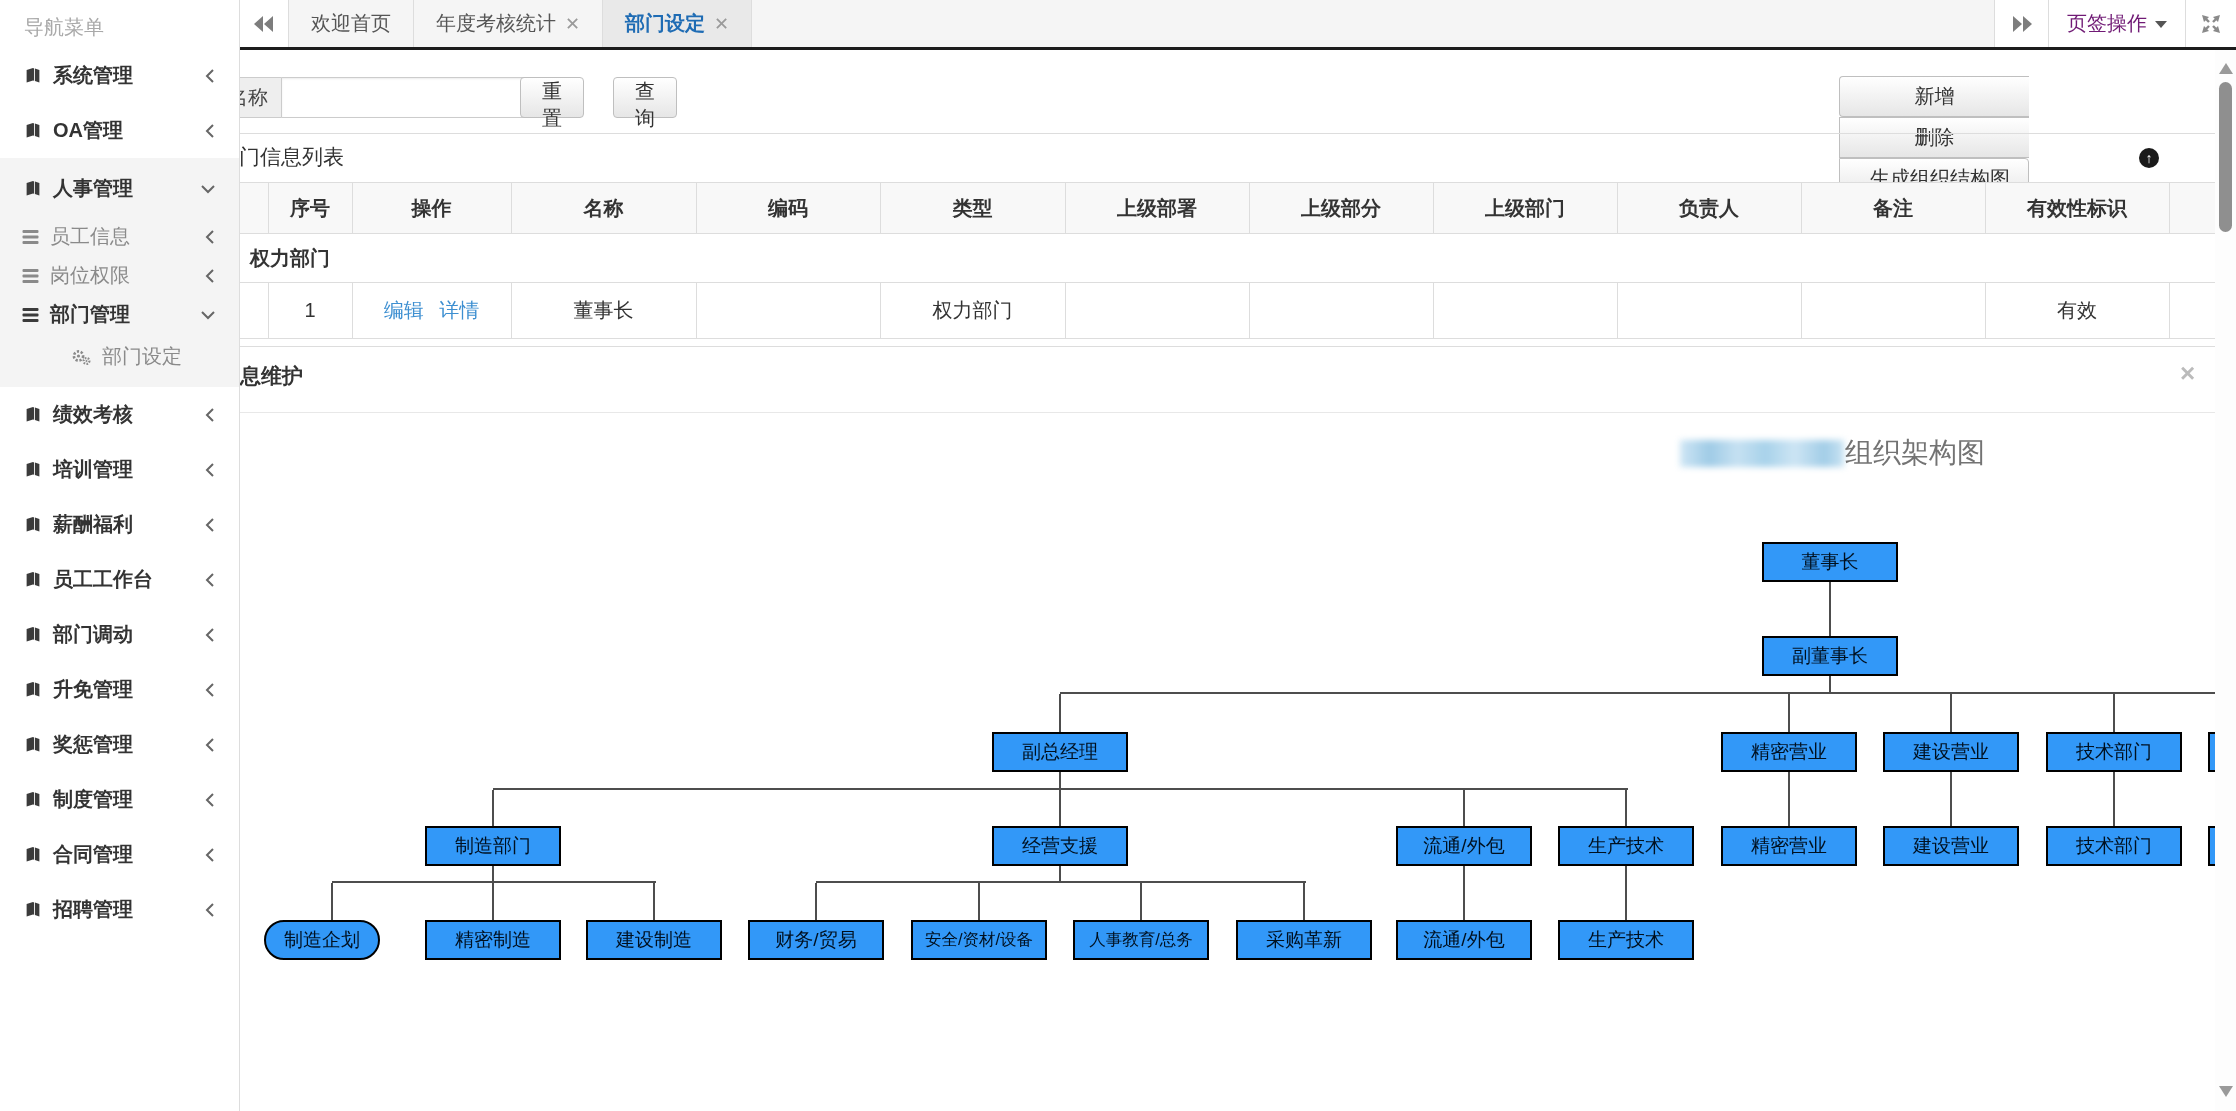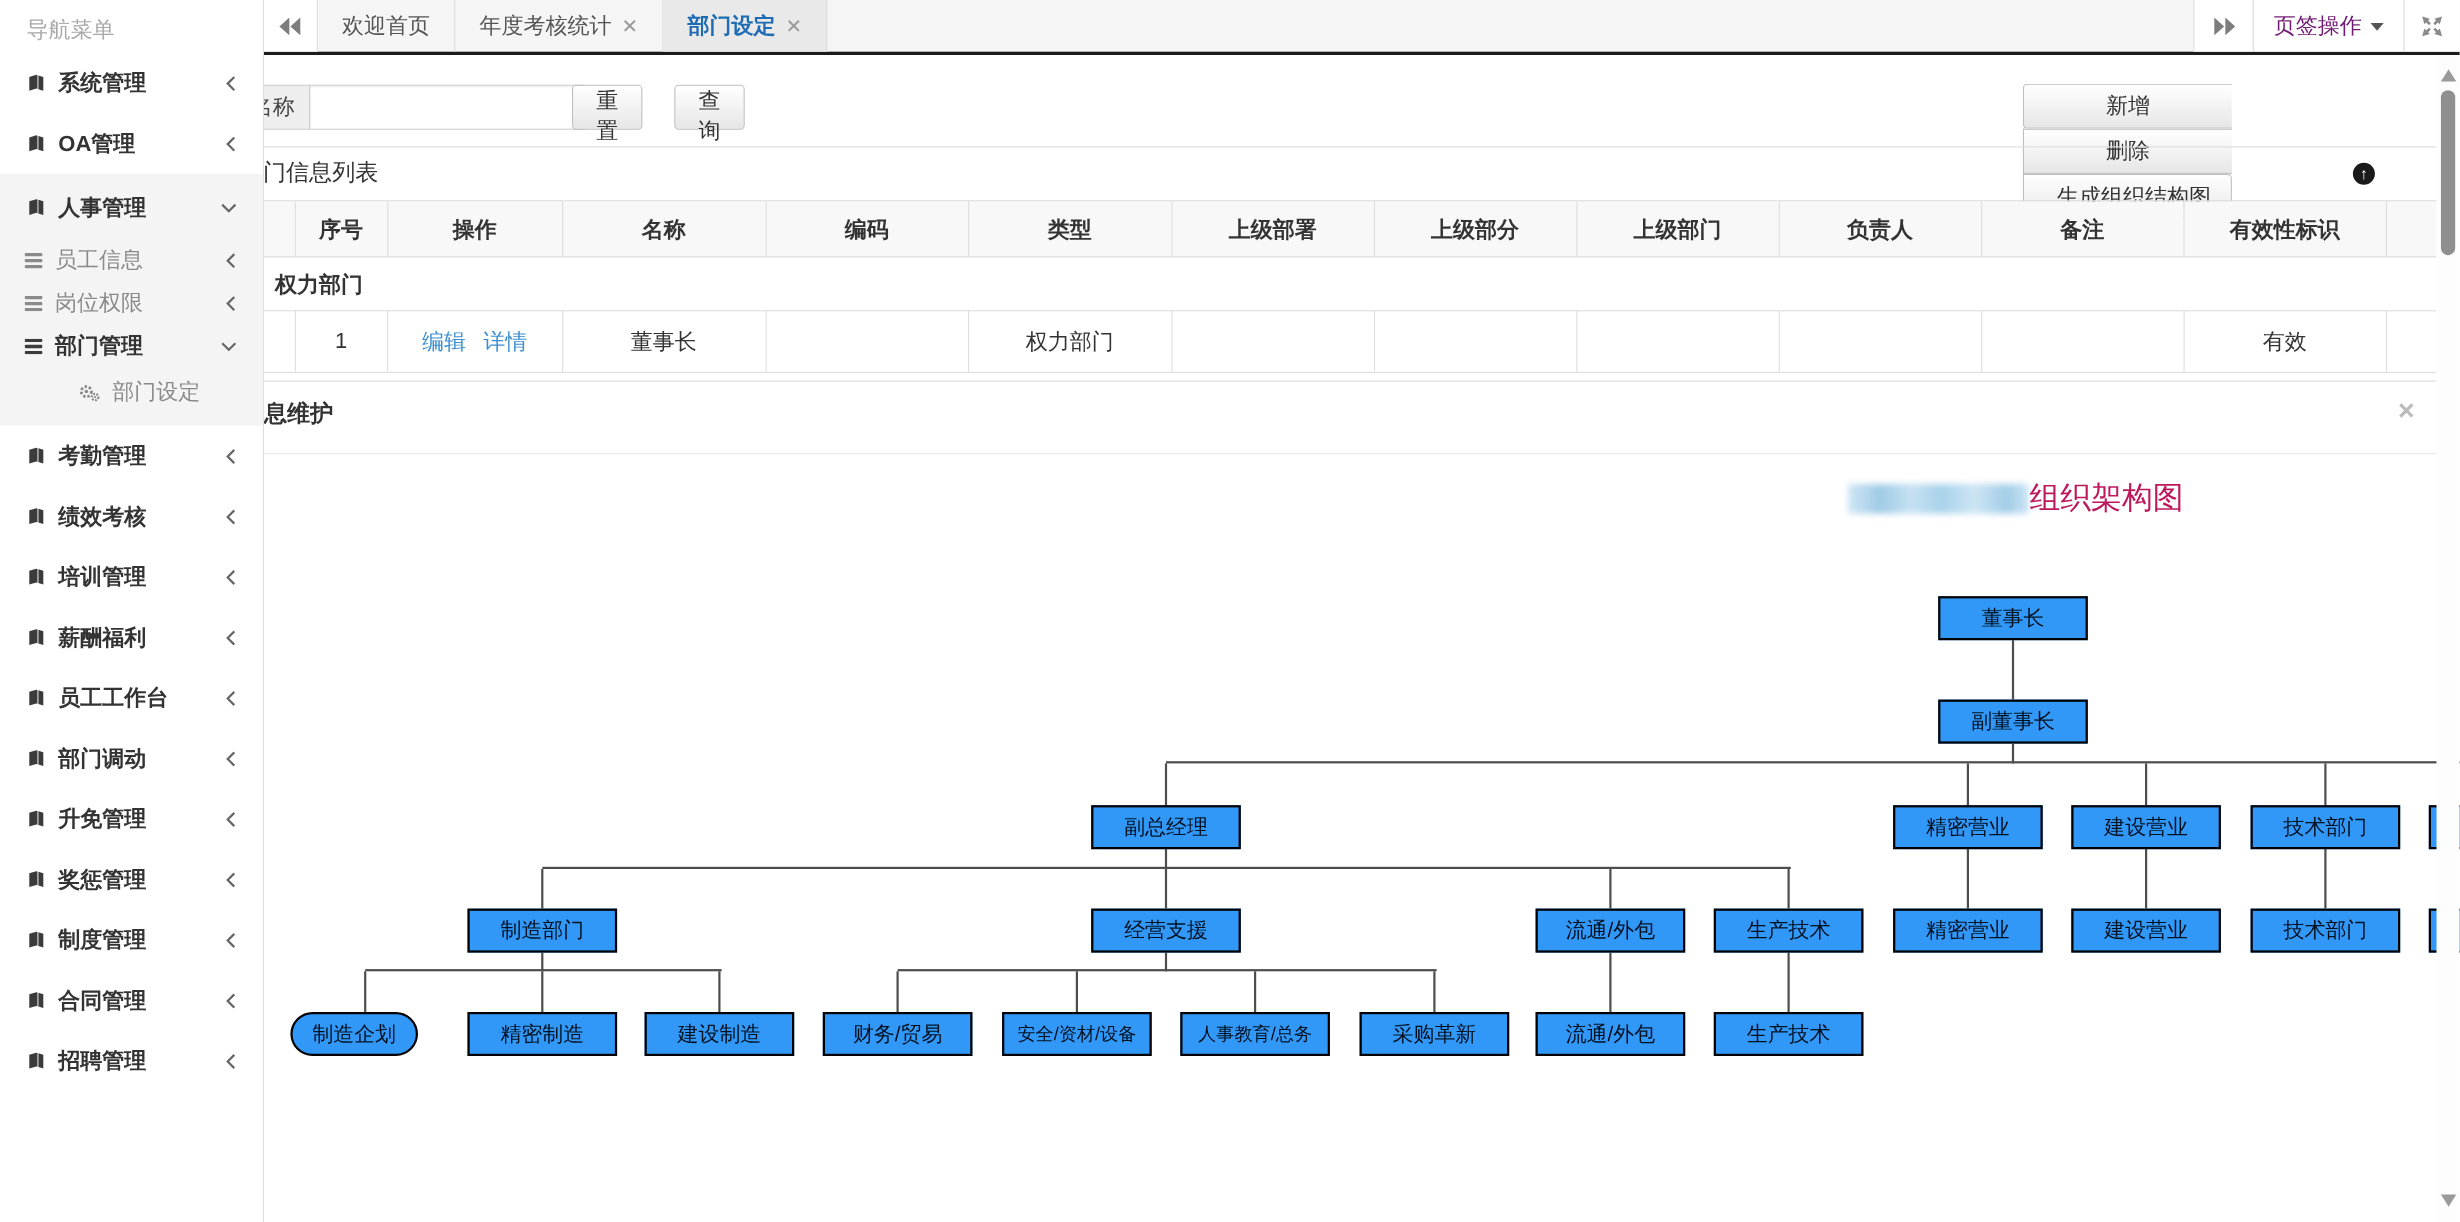--- a/index.html
+++ b/index.html
@@ -77,21 +77,21 @@
   #grid tr.data-row td { height:56px; border-bottom:1px solid #ddd; }
   #grid tr.data-row td + td { border-left:1px solid #ddd; }
   .cb { width:18px; height:18px; border-radius:3px; margin-left:15px; }
   .cb.on { background:#2a7bc0; color:#fff; font-size:14px; line-height:18px; text-align:center; }
   .cb.off { background:#fff; border:1px solid #a5a5a5; }
   .lnk { color:#3d8fd1; cursor:pointer; text-decoration:none; margin:0 5px; }
 
   
   #org-title-blur { position:absolute; left:1680px; top:440px; width:164px; height:27px; filter:blur(3px);
       background:linear-gradient(90deg,#cfe6f5,#9fcbe6 18%,#c6e1f2 35%,#a8d2ea 52%,#cde5f4 70%,#a2cde7 88%,#c9e3f3); }
-  #org-title { position:absolute; left:1845px; top:434px; font-size:28px; color:#be185d; }
+  #org-title { position:absolute; left:1845px; top:434px; font-size:28px; color:#737373; }
   .node { position:absolute; height:40px; background:#3298f8; border:2px solid #000;
           display:flex; align-items:center; justify-content:center; color:#00101f; cursor:pointer;
           white-space:nowrap; overflow:hidden; }
   .cline { position:absolute; background:#4d4d4d; }
 
   
   .tri-up   { position:absolute; left:4px; top:13px;    width:0; height:0;
               border-left:7px solid transparent; border-right:7px solid transparent; border-bottom:11px solid #9a9a9a; }
   .tri-down { position:absolute; left:4px; bottom:14px; width:0; height:0;
               border-left:7px solid transparent; border-right:7px solid transparent; border-top:11px solid #9a9a9a; }
@@ -398,33 +398,20 @@
           </span>
           <span>部门设定</span>
         </div>
       </div>
       <div class="mi mi-l1">
         <span class="ic">
           <svg width="18" height="17" viewBox="0 0 16 16">
             <path fill="#3b3b3b" d="M2 2.8 8 1l1 .3V13l-1-.3L2 14.5zM9.8 1.5 14 2.8v11.7l-4.2-1.3z"></path>
           </svg>
         </span>
-        <span>考勤管理</span>
-        <span class="chev">
-          <svg width="10" height="14" viewBox="0 0 10 14">
-            <polyline points="8,1 2,7 8,13" fill="none" stroke="#666" stroke-width="2"></polyline>
-          </svg>
-        </span>
-      </div>
-      <div class="mi mi-l1">
-        <span class="ic">
-          <svg width="18" height="17" viewBox="0 0 16 16">
-            <path fill="#3b3b3b" d="M2 2.8 8 1l1 .3V13l-1-.3L2 14.5zM9.8 1.5 14 2.8v11.7l-4.2-1.3z"></path>
-          </svg>
-        </span>
         <span>绩效考核</span>
         <span class="chev">
           <svg width="10" height="14" viewBox="0 0 10 14">
             <polyline points="8,1 2,7 8,13" fill="none" stroke="#666" stroke-width="2"></polyline>
           </svg>
         </span>
       </div>
       <div class="mi mi-l1">
         <span class="ic">
           <svg width="18" height="17" viewBox="0 0 16 16">

